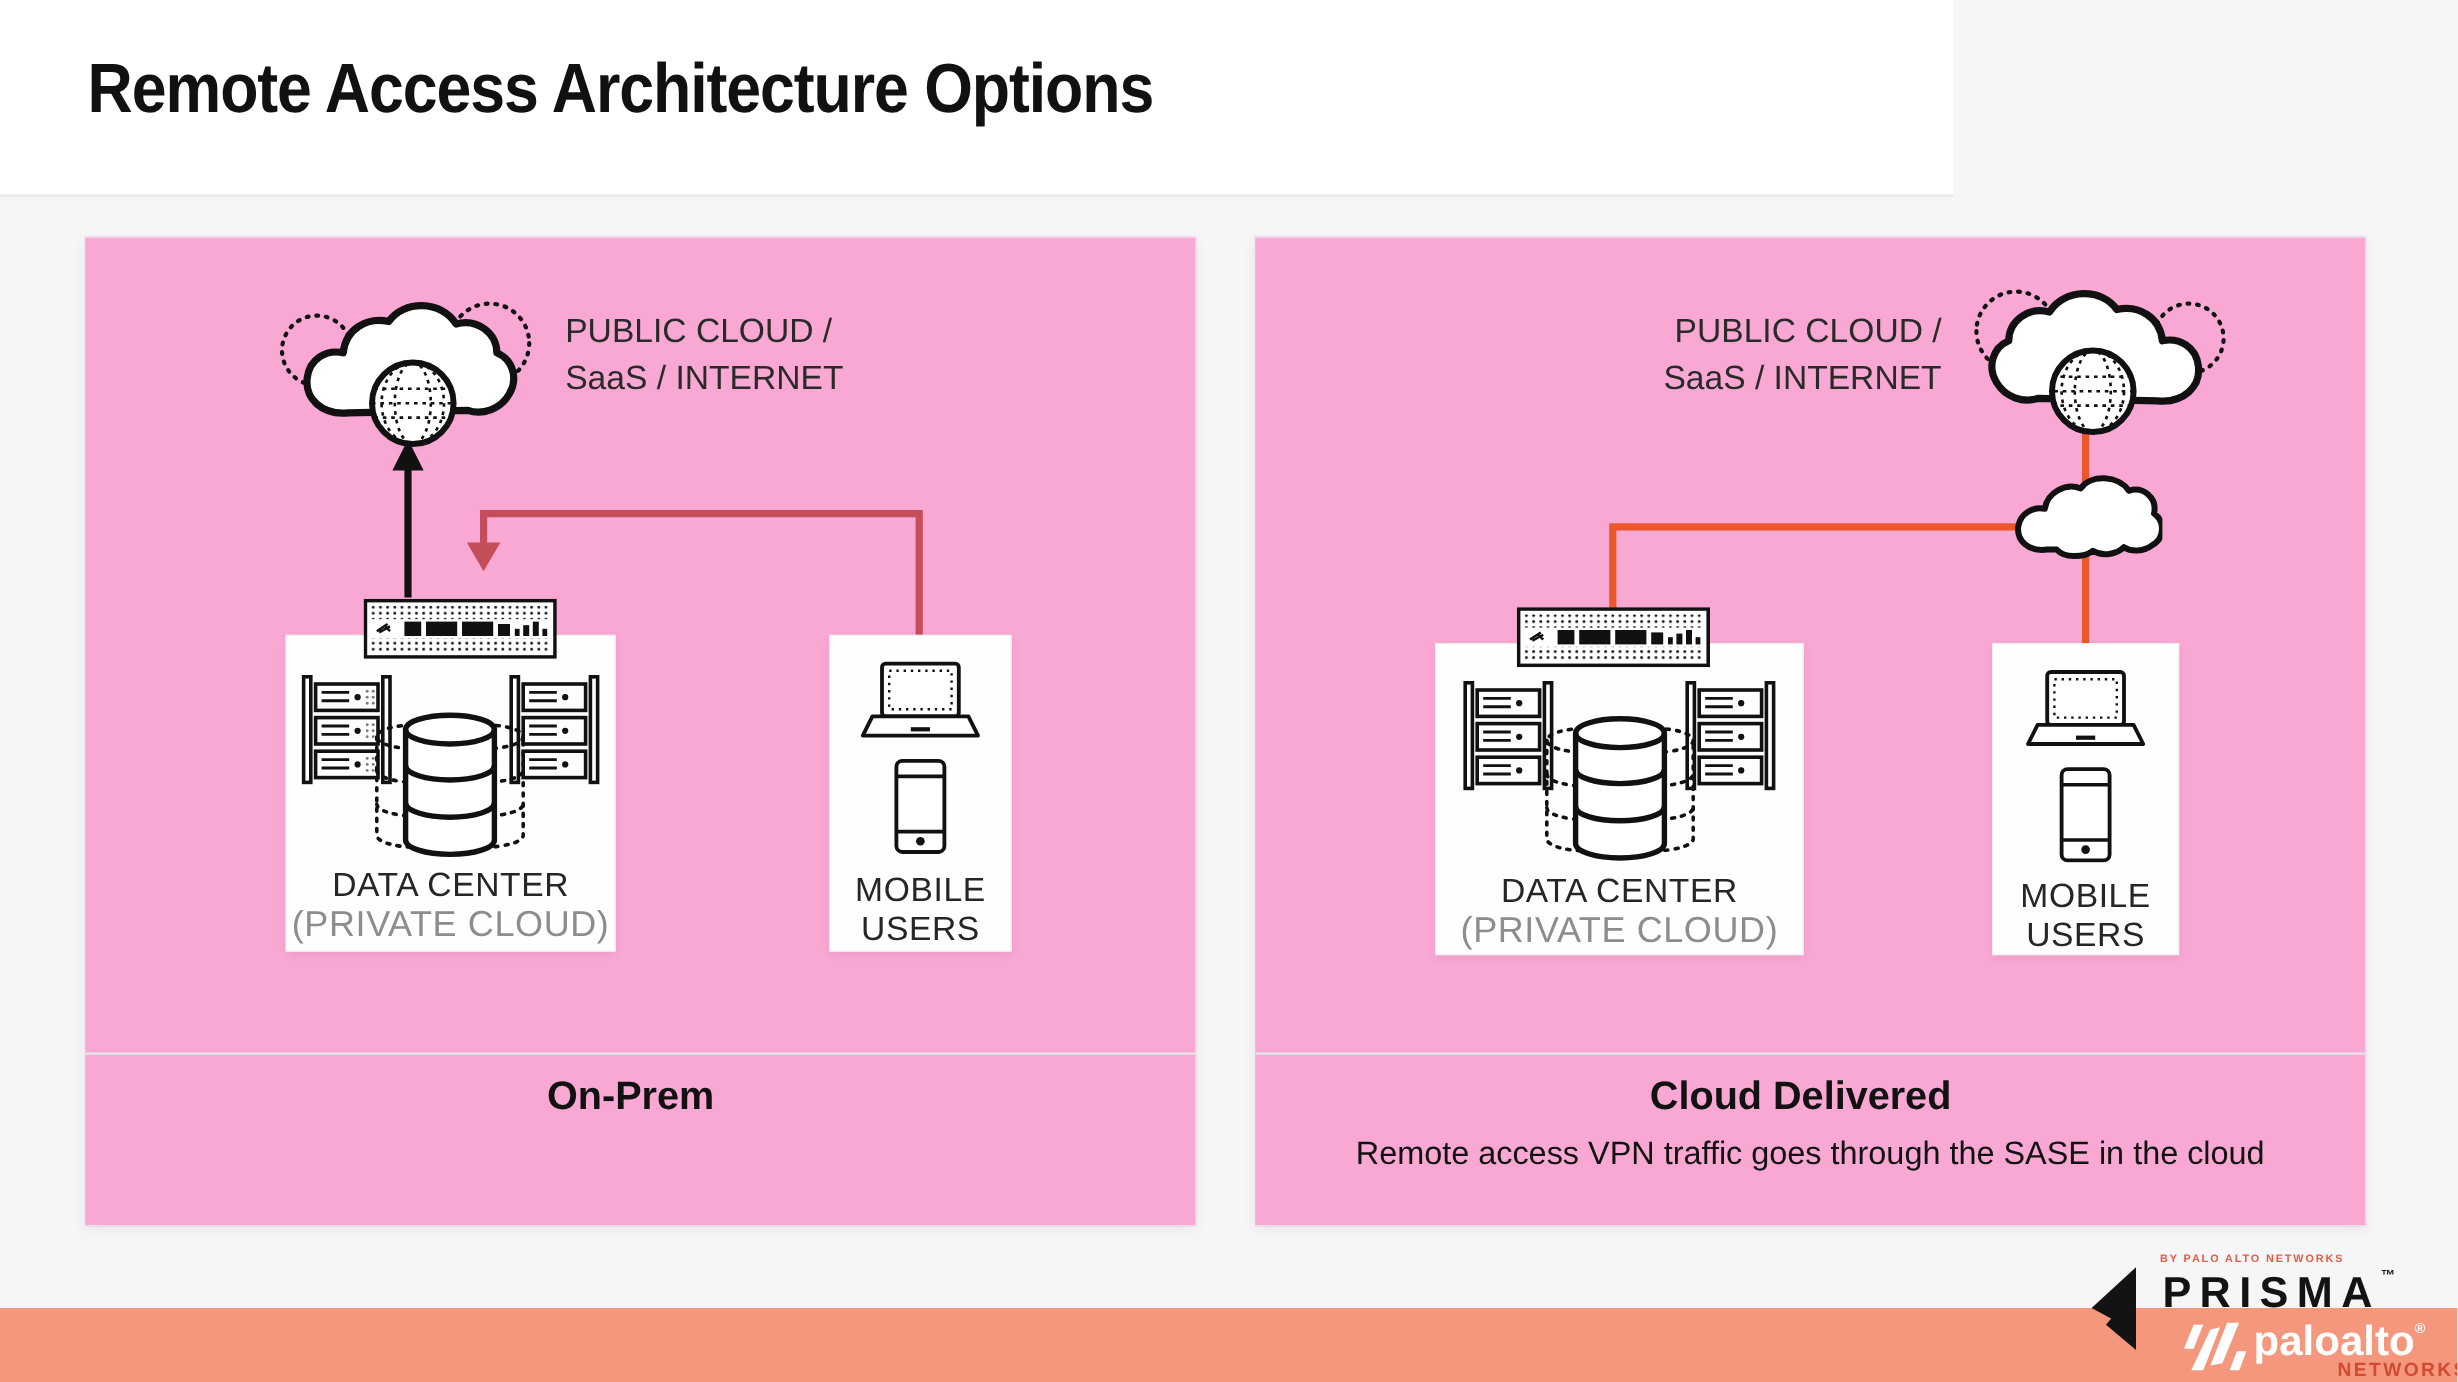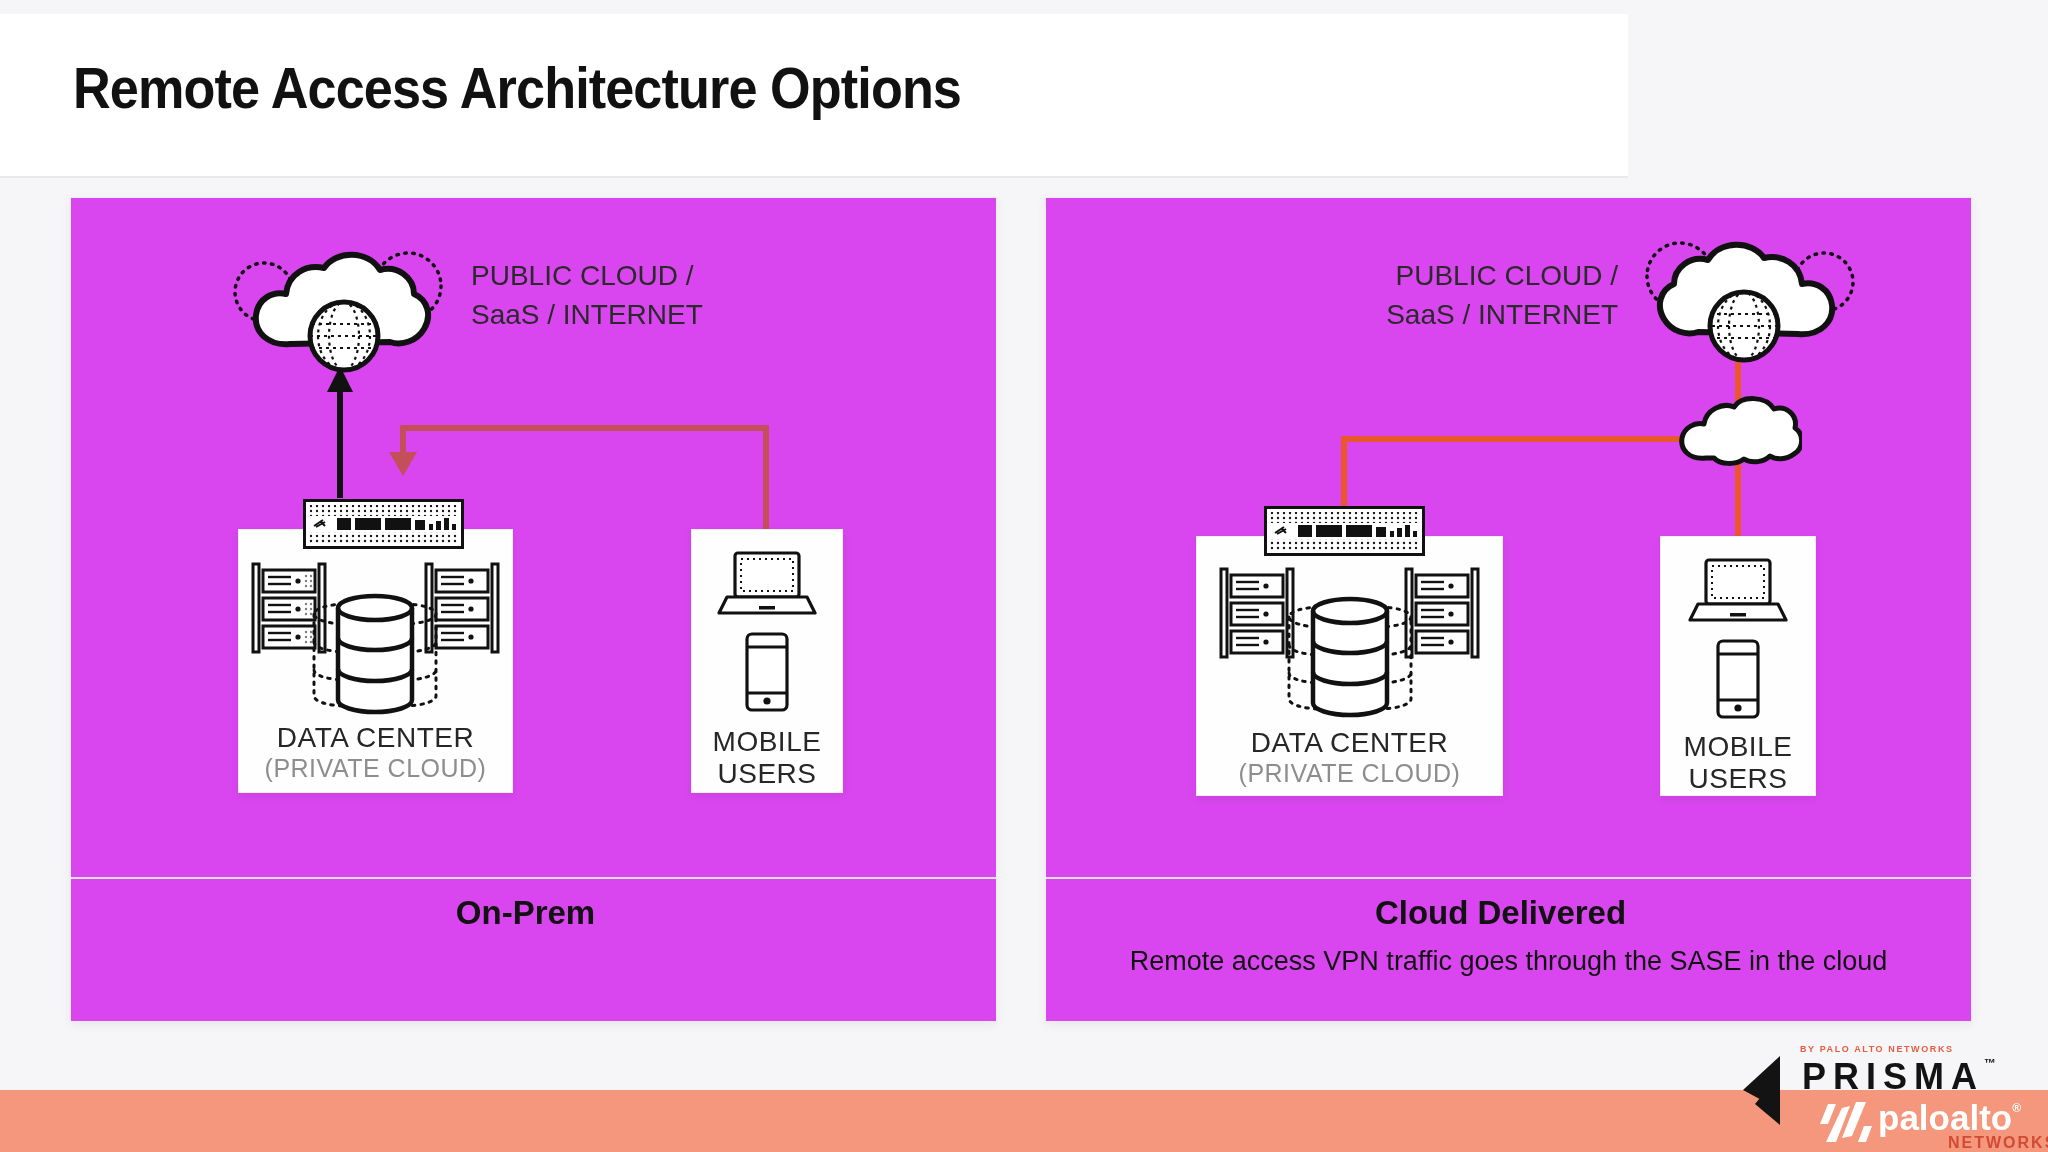--- a/index.html
+++ b/index.html
@@ -1,38 +1,38 @@
 <!DOCTYPE html>
 <html><head>
 <meta charset="utf-8">
 <style>
   html,body{margin:0;padding:0;background:#f6f5f7;font-family:"Liberation Sans",sans-serif;}
   .stage{position:relative;width:2048px;height:1152px;overflow:hidden;background:#f6f5f7;}
   .abs{position:absolute;}
 
   
-  .header{position:absolute;left:0;top:14px;width:1628px;height:162px;background:#ffffff;border-bottom:2px solid #e9e9ec;}
+  .header{position:absolute;left:0;top:0;width:1628px;height:162px;background:#ffffff;border-bottom:2px solid #e9e9ec;}
   .page-title{position:absolute;left:73px;top:40px;font-size:58px;font-weight:800;color:#111;letter-spacing:-1px;
               transform:scaleX(.9);transform-origin:left center;white-space:nowrap;}
 
   
-  .panel{position:absolute;top:197px;width:925px;height:823px;background:#d946ef;border:1px solid #ececef;
+  .panel{position:absolute;top:197px;width:925px;height:823px;background:#f9a8d4;border:1px solid #ececef;
          box-shadow:0 3px 10px rgba(0,0,0,.06);}
   .panel.left{left:70px;}
   .panel.right{left:1045px;}
   .panel-divider{position:absolute;left:0;right:0;top:679px;height:2px;background:#e3e3e6;}
   .caption{position:absolute;left:0;right:0;top:696px;text-align:center;}
   .caption-title{font-size:33px;font-weight:700;color:#121212;margin:0 16px 14px 0;}
   .caption-desc{font-size:27px;color:#121212;margin:0;}
 
   .cloud-label{position:absolute;font-size:28px;line-height:39px;color:#2a2a2a;white-space:nowrap;}
 
   .node-card{position:absolute;background:#fefefe;border:1px solid #efeff1;box-shadow:0 3px 8px rgba(0,0,0,.07);z-index:2;}
   .node-label{position:absolute;left:0;right:0;text-align:center;font-size:28px;color:#262626;letter-spacing:.5px;white-space:nowrap;}
-  .node-sublabel{position:absolute;left:0;right:0;text-align:center;font-size:25px;color:#8d8d8d;letter-spacing:.5px;white-space:nowrap;}
+  .node-sublabel{position:absolute;left:0;right:0;text-align:center;font-size:30px;color:#8d8d8d;letter-spacing:.5px;white-space:nowrap;}
   .connector{position:absolute;left:0;top:0;z-index:1;}
   .icon-layer{z-index:3;}
 
   
   .footer-bar{position:absolute;left:0;top:1090px;width:2048px;height:62px;background:#f4977c;}
   .prisma-word{position:absolute;left:1802px;top:1056px;font-size:36px;font-weight:800;letter-spacing:7px;color:#131313;white-space:nowrap;text-align:right;}
   .prisma-tm{font-size:12px;vertical-align:22px;letter-spacing:0;}
   .prisma-byline{position:absolute;left:1800px;top:1044px;font-size:9px;font-weight:700;letter-spacing:1.6px;color:#e65c40;white-space:nowrap;}
   .palo-word{position:absolute;left:1878px;top:1098px;font-size:35px;font-weight:700;color:#ffffff;letter-spacing:0;white-space:nowrap;}
   .palo-reg{font-size:12px;vertical-align:18px;}

